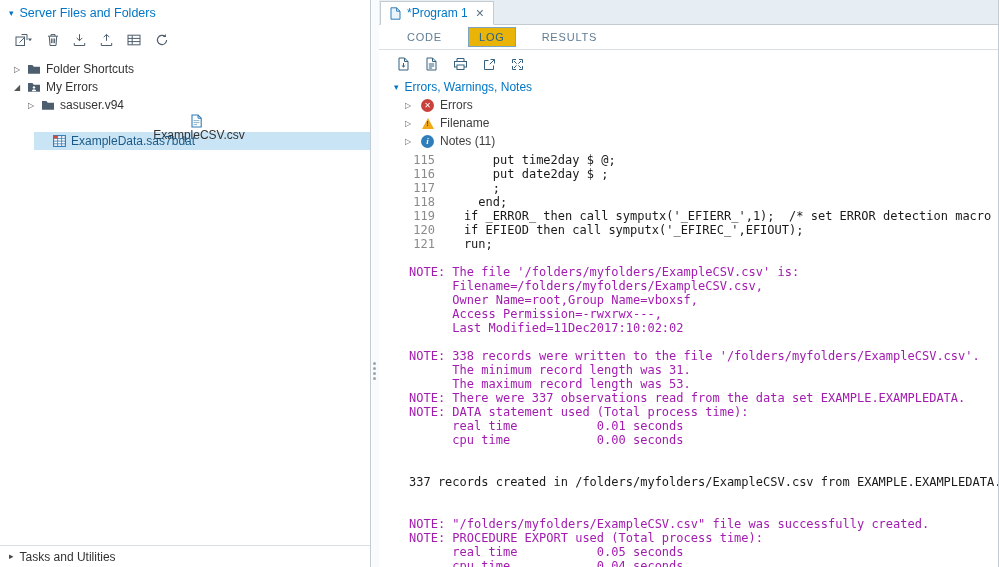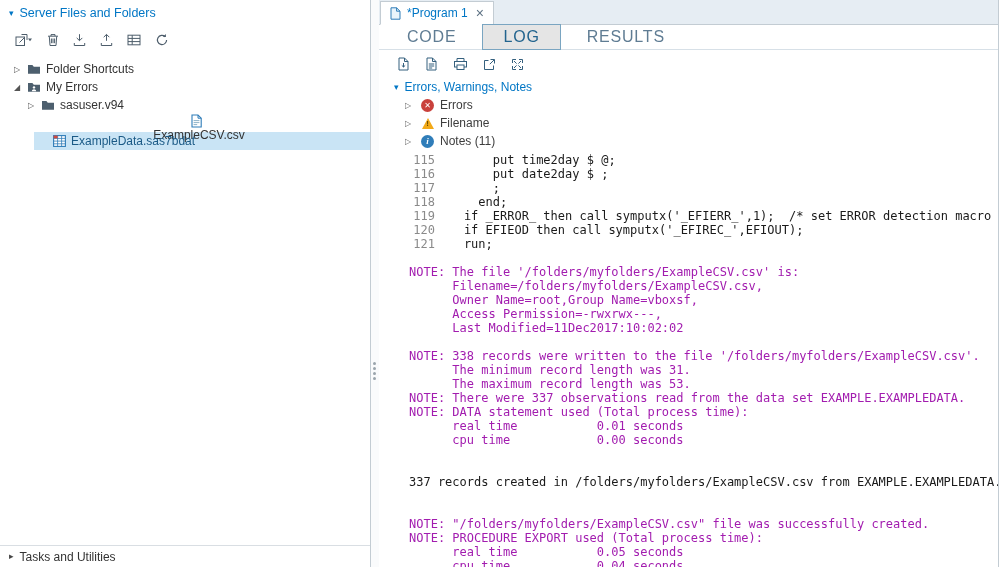--- a/index.html
+++ b/index.html
@@ -27,23 +27,23 @@
   .splitter{width:8px;flex:none;background:#fafbfc;position:relative;cursor:col-resize;}
   .grip{position:absolute;left:2px;top:362px;display:flex;flex-direction:column;gap:2px;}
   .grip i{width:3px;height:3px;background:#9aa4ac;border-radius:50%;}
 
   
   .main{flex:1;min-width:0;display:flex;flex-direction:column;background:#fff;}
   .tabbar{height:25px;flex:none;background:#e6edf3;border-bottom:1px solid #c3ccd3;display:flex;align-items:flex-end;padding-left:1px;}
   .tab{height:24px;background:#fff;border:1px solid #c3ccd3;border-bottom:1px solid #fff;margin-bottom:-1px;display:flex;align-items:center;gap:6px;padding:0 9px;font-size:12px;color:#0076c5;cursor:pointer;white-space:nowrap;}
   .tab-close{color:#5c7183;font-size:14px;line-height:1;margin-left:2px;cursor:pointer;}
 
-  .subtabs{height:25px;flex:none;display:flex;align-items:center;gap:24px;padding-left:26px;border-bottom:1px solid #d7e0e7;font-size:16px;letter-spacing:0.8px;color:#5f7c93;}
+  .subtabs{height:25px;flex:none;display:flex;align-items:center;gap:24px;padding-left:26px;border-bottom:1px solid #d7e0e7;font-size:11px;letter-spacing:0.8px;color:#5f7c93;}
   .subtab{cursor:pointer;padding:3px 2px;}
-  .subtab.active{border:1px solid #7aa5c1;background:#e5e5e5;color:#23648e;padding:3px 20px;}
+  .subtab.active{border:1px solid #7aa5c1;background:#eab308;color:#23648e;padding:3px 10px;}
 
   .log-toolbar{height:28px;flex:none;display:flex;align-items:center;gap:15px;padding-left:18px;}
 
   .ewn-header{height:18px;flex:none;display:flex;align-items:center;gap:6px;padding-left:15px;color:#0076c5;font-size:12px;cursor:pointer;}
   .ewn-item{height:18px;display:flex;align-items:center;gap:6px;padding-left:26px;font-size:12px;color:#3d3d3d;cursor:pointer;}
   .ewn-arrow{font-size:8px;color:#666;width:10px;flex:none;}
 
   .sicon{width:13px;height:13px;flex:none;display:inline-flex;align-items:center;justify-content:center;}
   .sicon.err{background:#c9413c;border-radius:50%;color:#fff;font-size:8px;font-weight:bold;}
   .sicon.note{background:#2f7db9;border-radius:50%;color:#fff;font-size:9px;font-family:"Liberation Serif",serif;font-style:italic;font-weight:bold;}

